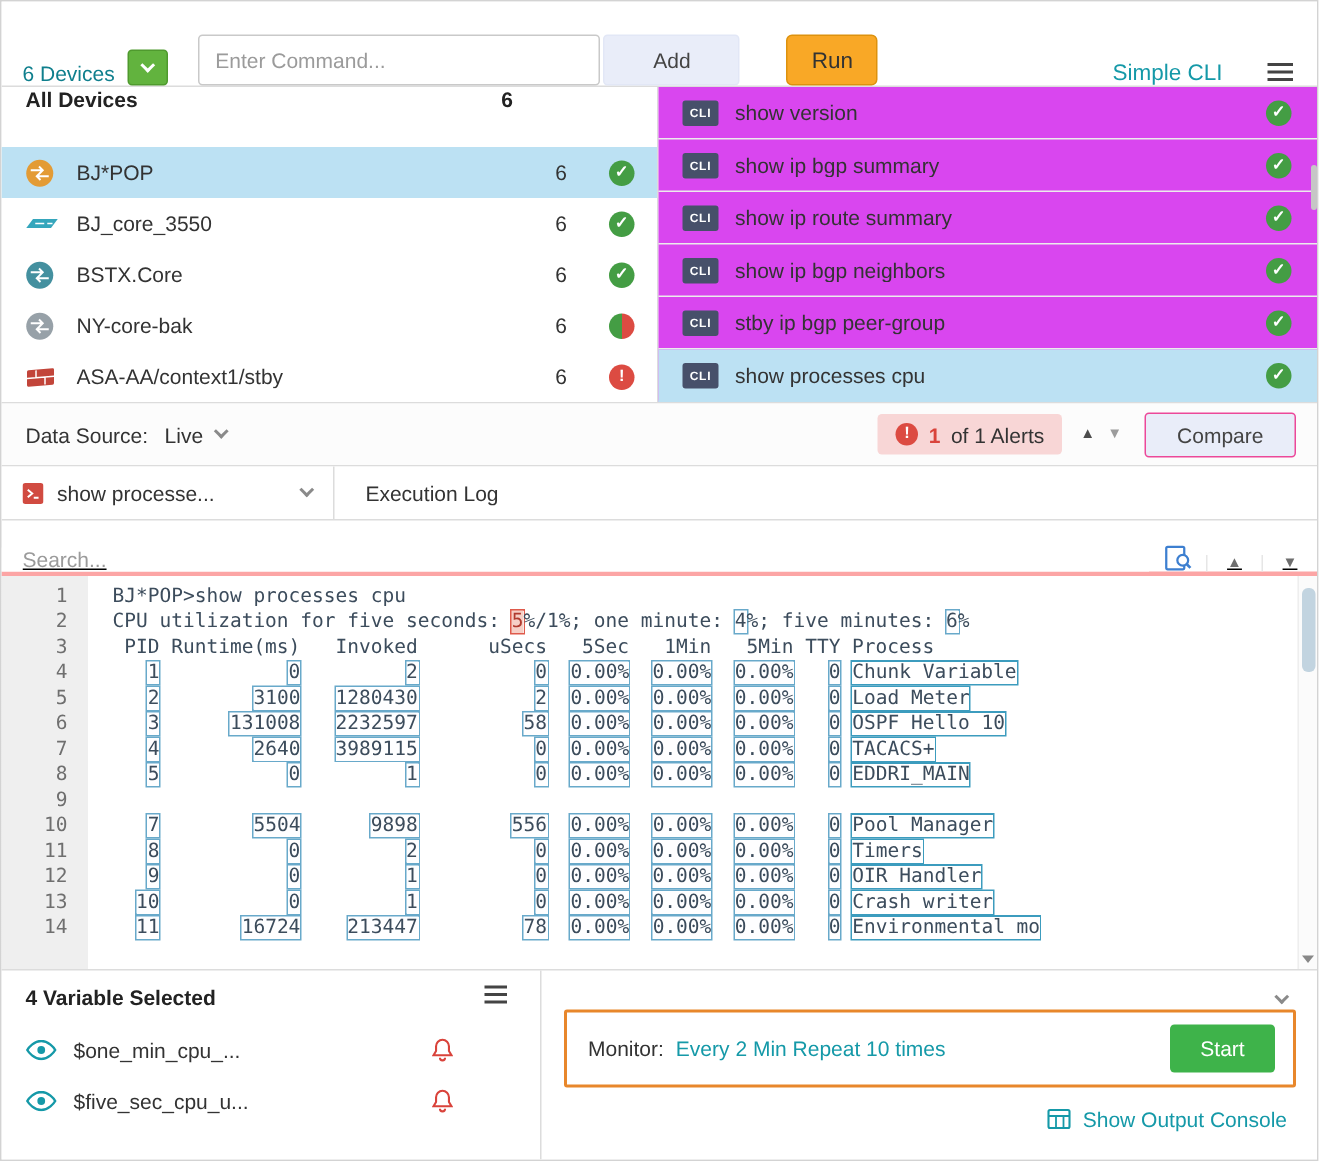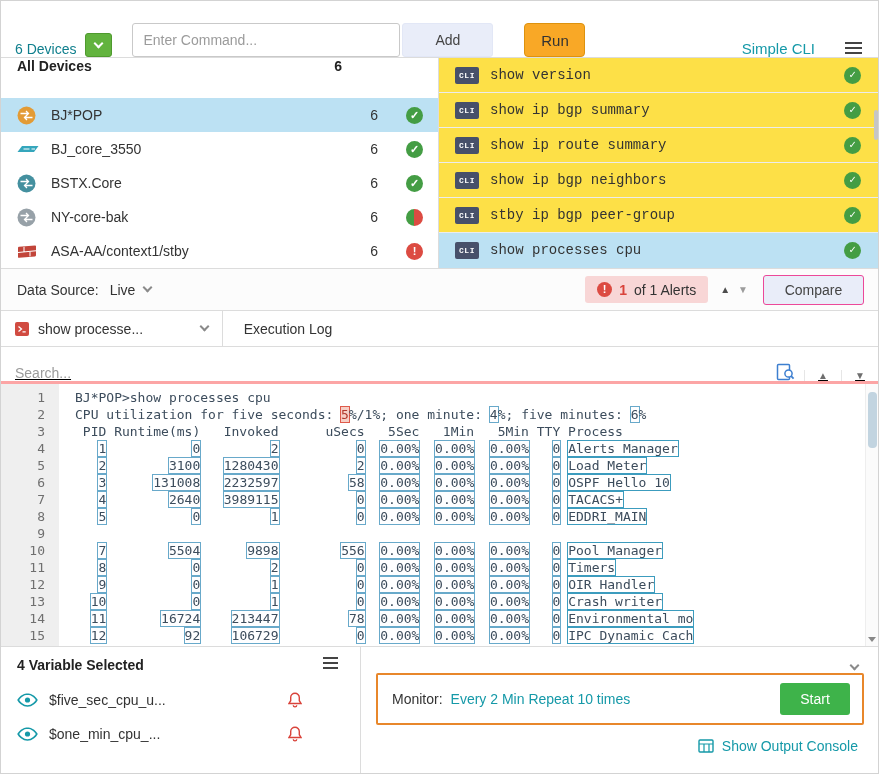--- a/index.html
+++ b/index.html
@@ -29,21 +29,21 @@
 .device-row{height:34px;display:flex;align-items:center;padding:0 14px 0 16px;font-size:14px;color:#333;cursor:pointer;}
 .device-row.selected{background:#bce1f3;}
 .dev-icon{width:23px;flex:none;display:flex;align-items:center;margin-right:11px;}
 .dev-name{flex:1;white-space:nowrap;overflow:hidden;}
 .dev-count{width:16px;text-align:right;flex:none;}
 .device-row .badge{margin-left:28px;margin-right:1px;}
 .badge{width:17px;height:17px;border-radius:50%;color:#fff;font-size:11px;font-weight:bold;display:flex;align-items:center;justify-content:center;flex:none;line-height:1;}
 .badge-ok{background:#449d44;}
 .badge-error{background:#dc4b42;}
 .badge-mixed{background:linear-gradient(90deg,#449d44 50%,#dc4b42 50%);}
-.command-panel{flex:1;background:#fde047;position:relative;font-family:Liberation Mono, monospace;}
+.command-panel{flex:1;background:#d946ef;position:relative;}
 .command-row{height:35px;display:flex;align-items:center;padding:0 16px;cursor:pointer;border-bottom:1px solid #ececec;}
 .command-row.selected{background:#bce1f3;border-bottom-color:#bce1f3;}
 .cli-chip{width:24px;height:17px;background:#47506a;border-radius:2px;color:#fff;font-size:8px;font-weight:bold;display:flex;align-items:center;justify-content:center;letter-spacing:.5px;margin-right:11px;flex:none;}
 .cmd-label{flex:1;font-size:14px;color:#333;white-space:nowrap;overflow:hidden;}
 .command-row .badge{margin-right:1px;}
 .cp-thumb{position:absolute;right:0;top:52px;width:4px;height:30px;background:#c6c6c6;border-radius:2px;}
 
 
 .ds-bar{height:42px;display:flex;align-items:center;padding:0 14px 0 16px;border-bottom:1px solid #dcdcdc;background:#fcfcfc;}
 .ds-label{font-size:14px;color:#333;}
@@ -267,32 +267,31 @@
     </span>
     <span class="sb-btn">▲</span>
     <span class="sb-btn">▼</span>
   </div>
 
   <div class="console-area">
     <div>
         <div class="code-line"><span class="ln">1</span><span class="lc">BJ*POP&gt;show processes cpu</span></div>
         <div class="code-line"><span class="ln">2</span><span class="lc">CPU utilization for five seconds: <span class="bxa">5</span>%/1%; one minute: <span class="bx">4</span>%; five minutes: <span class="bx">6</span>%</span></div>
         <div class="code-line"><span class="ln">3</span><span class="lc"> PID Runtime(ms)   Invoked      uSecs   5Sec   1Min   5Min TTY Process</span></div>
-        <div class="code-line"><span class="ln">4</span><span class="lc">   <span class="bx">1</span>           <span class="bx">0</span>         <span class="bx">2</span>          <span class="bx">0</span>  <span class="bx">0.00%</span>  <span class="bx">0.00%</span>  <span class="bx">0.00%</span>   <span class="bx">0</span> <span class="bxp">Alerts Manager</span></span></div>
+        <div class="code-line"><span class="ln">4</span><span class="lc">   <span class="bx">1</span>           <span class="bx">0</span>         <span class="bx">2</span>          <span class="bx">0</span>  <span class="bx">0.00%</span>  <span class="bx">0.00%</span>  <span class="bx">0.00%</span>   <span class="bx">0</span> <span class="bxp">Chunk Variable</span></span></div>
         <div class="code-line"><span class="ln">5</span><span class="lc">   <span class="bx">2</span>        <span class="bx">3100</span>   <span class="bx">1280430</span>          <span class="bx">2</span>  <span class="bx">0.00%</span>  <span class="bx">0.00%</span>  <span class="bx">0.00%</span>   <span class="bx">0</span> <span class="bxp">Load Meter</span></span></div>
         <div class="code-line"><span class="ln">6</span><span class="lc">   <span class="bx">3</span>      <span class="bx">131008</span>   <span class="bx">2232597</span>         <span class="bx">58</span>  <span class="bx">0.00%</span>  <span class="bx">0.00%</span>  <span class="bx">0.00%</span>   <span class="bx">0</span> <span class="bxp">OSPF Hello 10</span></span></div>
         <div class="code-line"><span class="ln">7</span><span class="lc">   <span class="bx">4</span>        <span class="bx">2640</span>   <span class="bx">3989115</span>          <span class="bx">0</span>  <span class="bx">0.00%</span>  <span class="bx">0.00%</span>  <span class="bx">0.00%</span>   <span class="bx">0</span> <span class="bxp">TACACS+</span></span></div>
         <div class="code-line"><span class="ln">8</span><span class="lc">   <span class="bx">5</span>           <span class="bx">0</span>         <span class="bx">1</span>          <span class="bx">0</span>  <span class="bx">0.00%</span>  <span class="bx">0.00%</span>  <span class="bx">0.00%</span>   <span class="bx">0</span> <span class="bxp">EDDRI_MAIN</span></span></div>
         <div class="code-line"><span class="ln">9</span></div>
         <div class="code-line"><span class="ln">10</span><span class="lc">   <span class="bx">7</span>        <span class="bx">5504</span>      <span class="bx">9898</span>        <span class="bx">556</span>  <span class="bx">0.00%</span>  <span class="bx">0.00%</span>  <span class="bx">0.00%</span>   <span class="bx">0</span> <span class="bxp">Pool Manager</span></span></div>
         <div class="code-line"><span class="ln">11</span><span class="lc">   <span class="bx">8</span>           <span class="bx">0</span>         <span class="bx">2</span>          <span class="bx">0</span>  <span class="bx">0.00%</span>  <span class="bx">0.00%</span>  <span class="bx">0.00%</span>   <span class="bx">0</span> <span class="bxp">Timers</span></span></div>
         <div class="code-line"><span class="ln">12</span><span class="lc">   <span class="bx">9</span>           <span class="bx">0</span>         <span class="bx">1</span>          <span class="bx">0</span>  <span class="bx">0.00%</span>  <span class="bx">0.00%</span>  <span class="bx">0.00%</span>   <span class="bx">0</span> <span class="bxp">OIR Handler</span></span></div>
         <div class="code-line"><span class="ln">13</span><span class="lc">  <span class="bx">10</span>           <span class="bx">0</span>         <span class="bx">1</span>          <span class="bx">0</span>  <span class="bx">0.00%</span>  <span class="bx">0.00%</span>  <span class="bx">0.00%</span>   <span class="bx">0</span> <span class="bxp">Crash writer</span></span></div>
         <div class="code-line"><span class="ln">14</span><span class="lc">  <span class="bx">11</span>       <span class="bx">16724</span>    <span class="bx">213447</span>         <span class="bx">78</span>  <span class="bx">0.00%</span>  <span class="bx">0.00%</span>  <span class="bx">0.00%</span>   <span class="bx">0</span> <span class="bxp">Environmental mo</span></span></div>
-        <div class="code-line"><span class="ln">15</span><span class="lc">  <span class="bx">12</span>          <span class="bx">92</span>    <span class="bx">106729</span>          <span class="bx">0</span>  <span class="bx">0.00%</span>  <span class="bx">0.00%</span>  <span class="bx">0.00%</span>   <span class="bx">0</span> <span class="bxp">IPC Dynamic Cach</span></span></div>
       </div>
     <div class="console-scroll">
       <span class="cs-thumb"></span>
       <span class="cs-down"></span>
     </div>
   </div>
 
   <div class="bottom">
     <div class="var-panel">
       <div class="var-header">
@@ -304,36 +303,36 @@
           </span>
       </div>
       <div>
           <div class="var-row">
             <span class="eye">
               <svg width="21" height="14" viewBox="0 0 21 14">
                 <path d="M10.5 1C5.7 1 2 5.5 1.2 7c.8 1.5 4.5 6 9.3 6s8.5-4.5 9.3-6C19 5.5 15.3 1 10.5 1z" fill="none" stroke="#1599a8" stroke-width="1.6"></path>
                 <circle cx="10.5" cy="7" r="2.6" fill="#1599a8"></circle>
               </svg>
             </span>
-            <span class="var-label">$five_sec_cpu_u...</span>
+            <span class="var-label">$one_min_cpu_...</span>
             <span class="bell">
               <svg width="14" height="16" viewBox="0 0 14 16">
                 <path d="M7 1.2a4.3 4.3 0 0 0-4.3 4.3v3.2L1 11.5h12l-1.7-2.8V5.5A4.3 4.3 0 0 0 7 1.2z" fill="none" stroke="#d9433b" stroke-width="1.4"></path>
                 <path d="M5.3 13.2a1.7 1.7 0 0 0 3.4 0" fill="none" stroke="#d9433b" stroke-width="1.4"></path>
               </svg>
             </span>
           </div>
           <div class="var-row">
             <span class="eye">
               <svg width="21" height="14" viewBox="0 0 21 14">
                 <path d="M10.5 1C5.7 1 2 5.5 1.2 7c.8 1.5 4.5 6 9.3 6s8.5-4.5 9.3-6C19 5.5 15.3 1 10.5 1z" fill="none" stroke="#1599a8" stroke-width="1.6"></path>
                 <circle cx="10.5" cy="7" r="2.6" fill="#1599a8"></circle>
               </svg>
             </span>
-            <span class="var-label">$one_min_cpu_...</span>
+            <span class="var-label">$five_sec_cpu_u...</span>
             <span class="bell">
               <svg width="14" height="16" viewBox="0 0 14 16">
                 <path d="M7 1.2a4.3 4.3 0 0 0-4.3 4.3v3.2L1 11.5h12l-1.7-2.8V5.5A4.3 4.3 0 0 0 7 1.2z" fill="none" stroke="#d9433b" stroke-width="1.4"></path>
                 <path d="M5.3 13.2a1.7 1.7 0 0 0 3.4 0" fill="none" stroke="#d9433b" stroke-width="1.4"></path>
               </svg>
             </span>
           </div>
         </div>
     </div>
     <div class="monitor-panel">

